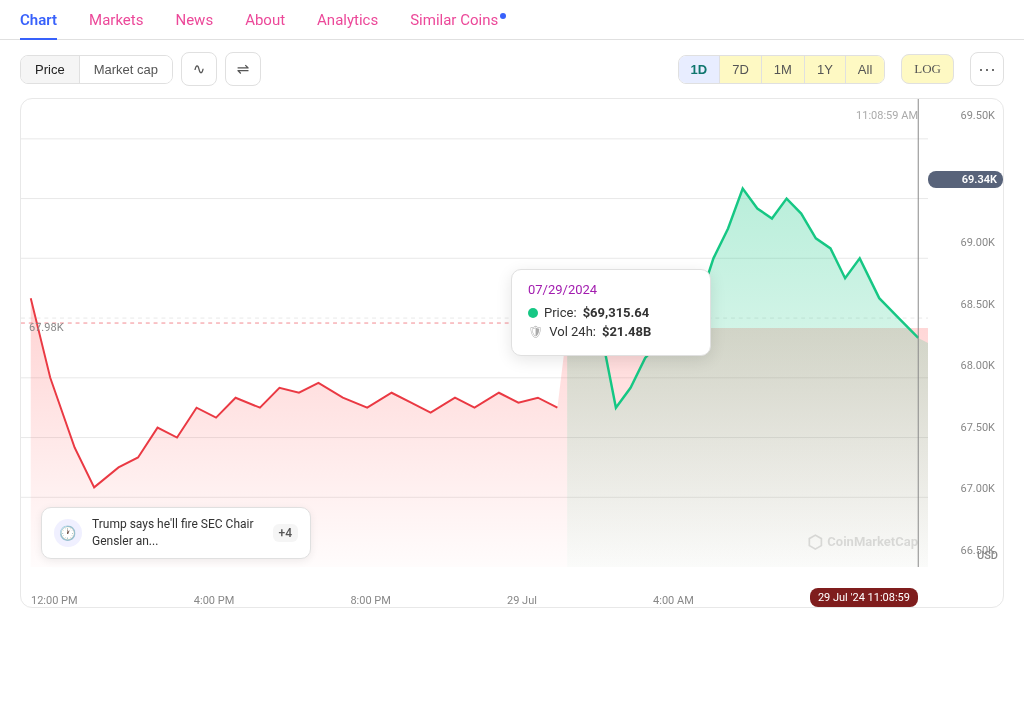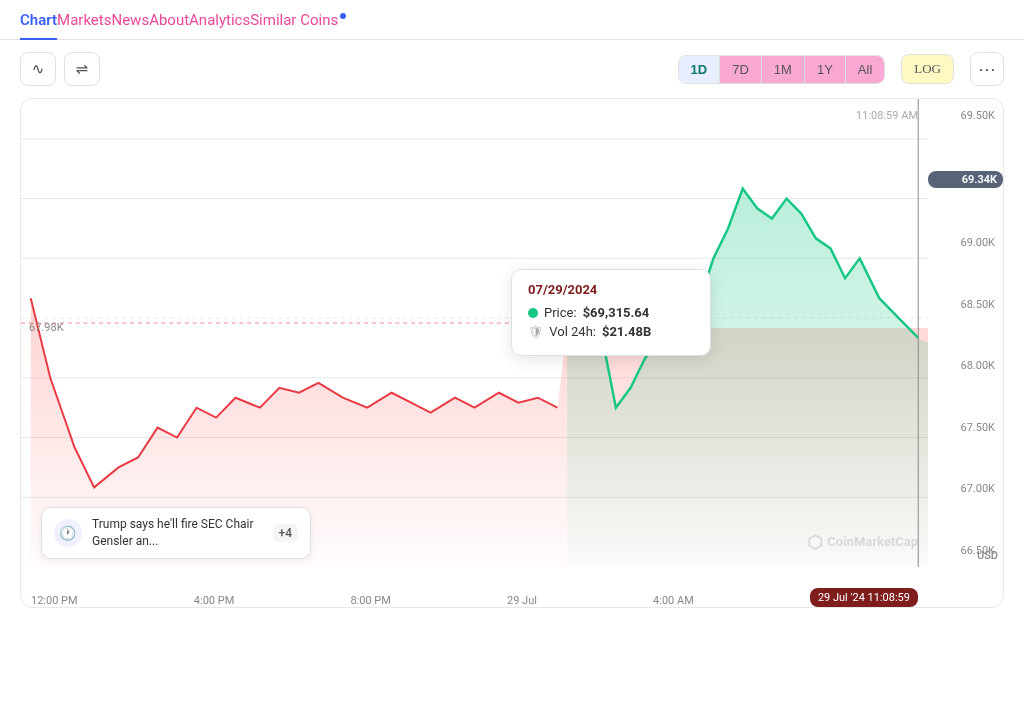--- a/index.html
+++ b/index.html
@@ -12,20 +12,21 @@
       overflow: hidden;
     }
 
     
     .nav-tabs {
       display: flex;
       align-items: center;
       border-bottom: 1px solid #e0e0e0;
       padding: 8px 20px;
       height: 40px;
+      gap: 32px;
     }
     .nav-tab {
       font-size: 15px;
       color: #ec4899;
       cursor: pointer;
       padding: 10px 0;
       position: relative;
       white-space: nowrap;
     }
     .nav-tab.active {
@@ -98,21 +99,21 @@
     .time-btn-group {
       display: flex;
       align-items: center;
       border: 1px solid #e0e0e0;
       border-radius: 8px;
       overflow: hidden;
     }
     .time-btn {
       padding: 6px 12px;
       font-size: 13px;
-      background: #f9a8d4;
+      background: #fef9c3;
       border: none;
       cursor: pointer;
       color: #555;
     }
     .time-btn.active {
       background: #e8edff;
       color: #0f766e;
       font-weight: 600;
     }
     .time-btn:not(:last-child) {
@@ -227,22 +228,22 @@
       background: #fff;
       border: 1px solid #e0e0e0;
       border-radius: 10px;
       padding: 12px 16px;
       box-shadow: 0 4px 16px rgba(0,0,0,0.10);
       min-width: 200px;
       z-index: 10;
     }
     .tooltip-date {
       font-size: 13px;
-      font-weight: 700;
-      color: #7f1d1d;
+      font-weight: 400;
+      color: #a21caf;
       margin-bottom: 8px;
     }
     .tooltip-row {
       display: flex;
       align-items: center;
       gap: 6px;
       font-size: 13px;
       color: #333;
       margin-bottom: 4px;
     }
@@ -356,20 +357,24 @@
   <div class="nav-tab">Markets</div>
   <div class="nav-tab">News</div>
   <div class="nav-tab">About</div>
   <div class="nav-tab">Analytics</div>
   <div class="nav-tab">
     <span>Similar Coins</span><span class="dot"></span>
   </div>
 </nav>
 
 <div class="controls-row">
+  <div class="btn-group">
+    <button class="btn-group-btn active">Price</button>
+    <button class="btn-group-btn">Market cap</button>
+  </div>
   <button class="icon-btn">
     <span>∿</span>
   </button>
   <button class="icon-btn">
     <span>⇌</span>
   </button>
   <div class="spacer"></div>
   <div class="time-btn-group">
     <button class="time-btn active">1D</button>
     <button class="time-btn">7D</button>

